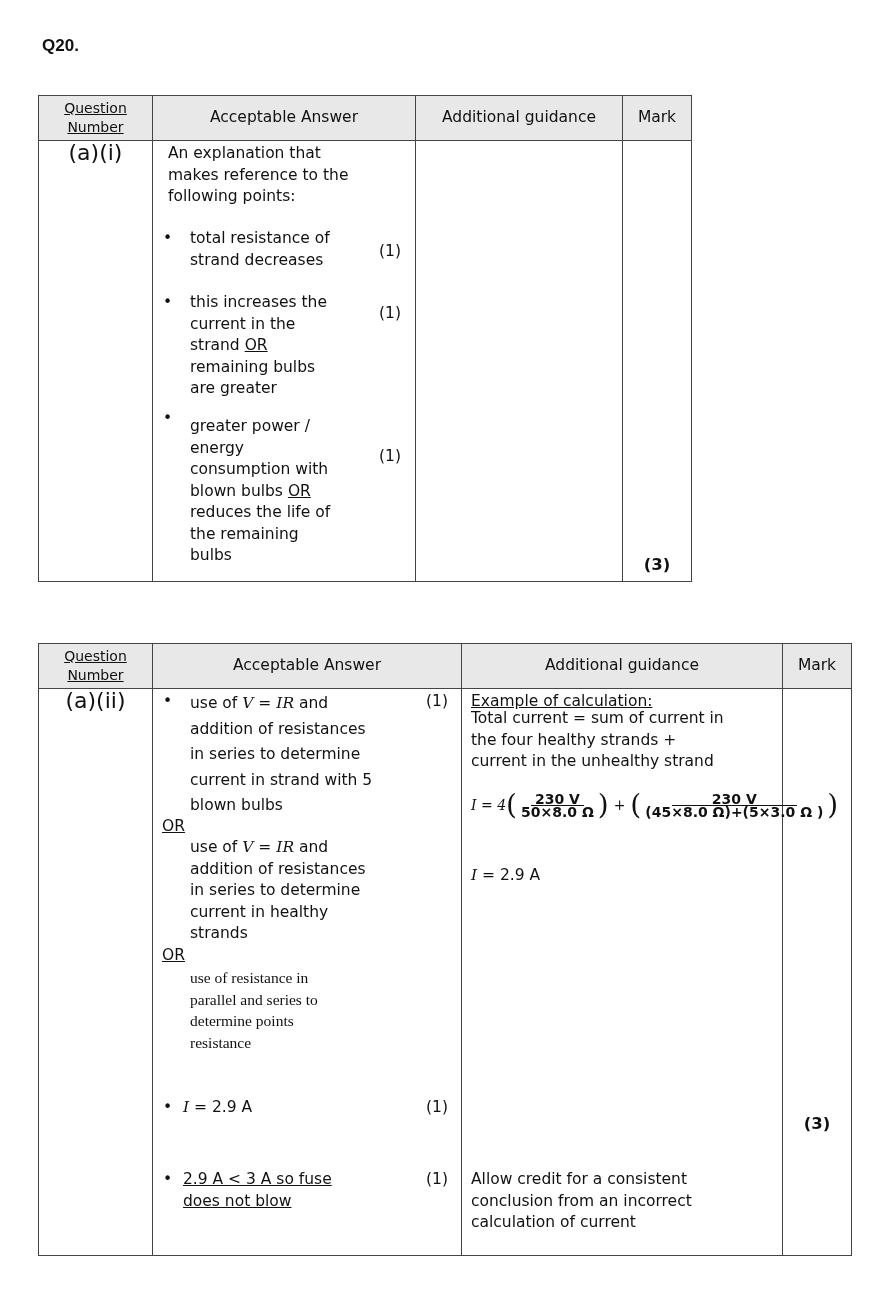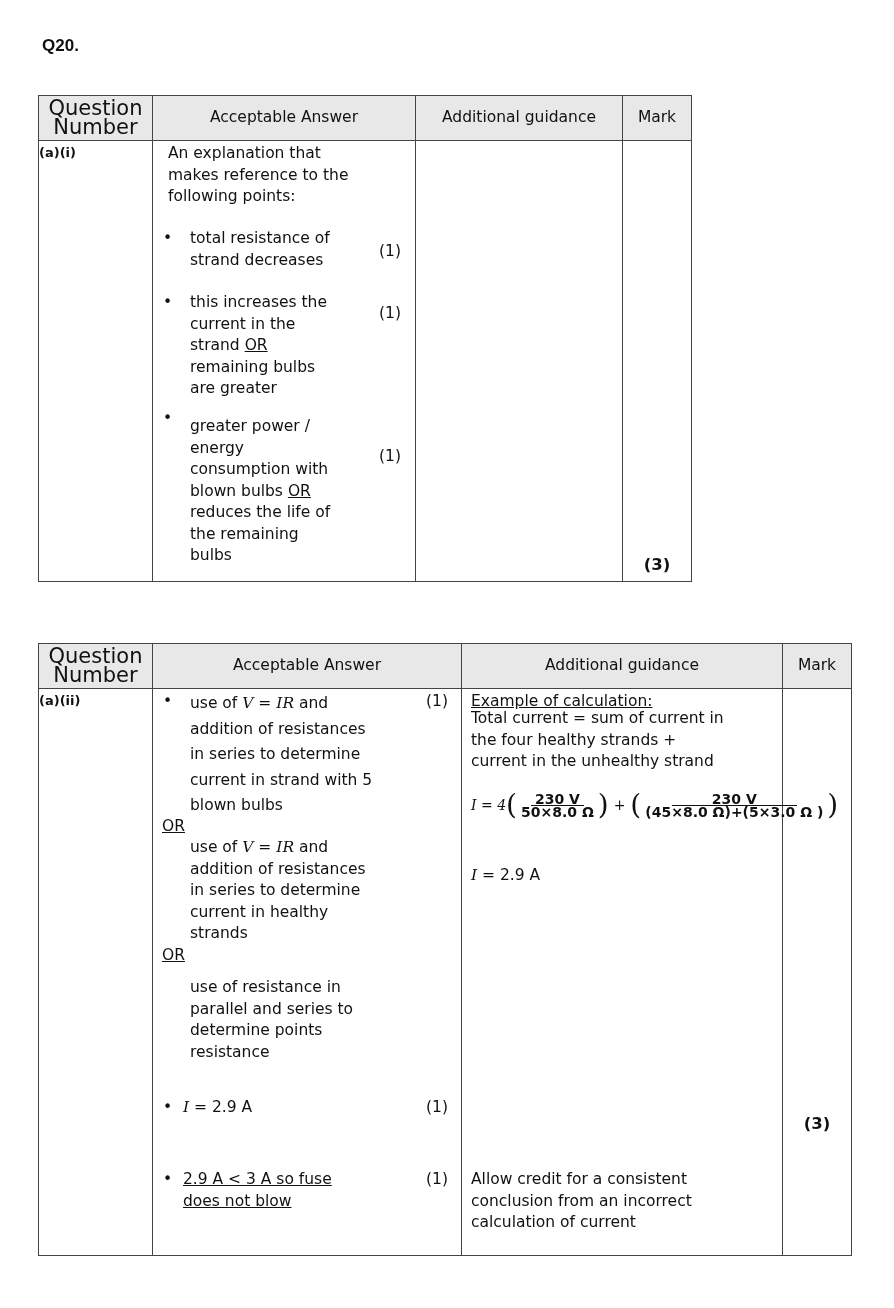--- a/index.html
+++ b/index.html
@@ -1,22 +1,22 @@
 <!DOCTYPE html>
 <html><head>
 <meta charset="utf-8">
 <style>
   html, body { margin: 0; padding: 0; background: #ffffff; }
   body { width: 894px; height: 1308px; position: relative; font-family: "DejaVu Sans", sans-serif; color: #111; overflow: hidden; }
   .qtitle { position: absolute; left: 42px; top: 36px; font-family: "Liberation Sans", sans-serif; font-weight: bold; font-size: 17px; }
   table.ms { position: absolute; border-collapse: collapse; font-family: "DejaVu Sans", sans-serif; font-size: 15.5px; line-height: 21.5px; }
   table.ms th { background: #e8e8e8; font-weight: normal; border: 1.5px solid #444; padding: 0; text-align: center; vertical-align: middle; height: 44px; }
   table.ms td { border: 1.5px solid #444; vertical-align: top; padding: 0; }
-  .qhead { line-height: 19px; font-size: 21px; }
-  .qnum { font-weight: bold; font-size: 13px; padding-top: 1px !important; }
+  .qhead { line-height: 19px; font-size: 14px; text-decoration: underline; }
+  .qnum { text-align: center; font-weight: normal; font-size: 22px; padding-top: 1px !important; }
   .mark { font-weight: bold; font-size: 16.5px; text-align: center; }
   .cell-inner { position: relative; height: 100%; }
   .u { text-decoration: underline; }
   .i { font-style: italic; font-family: "DejaVu Serif", serif; }
   .pt { position: absolute; }
   .bullet { position: absolute; }
   .ptxt { position: absolute; }
   .mk1 { position: absolute; }
   .frac { display: inline-flex; flex-direction: column; align-items: center; vertical-align: middle; font-size: 14px; font-weight: bold; line-height: 12px; font-family: "DejaVu Sans", sans-serif; }
   .frac .num { padding: 0 4px; border-bottom: 1px solid #111; }
@@ -103,21 +103,21 @@
         <div class="pt u" style="left:9px; top:127px;">OR</div>
         <div class="ptxt" style="left:37px; top:148px; width:240px;">
           <span>use of </span><span class="i">V = IR</span><span> and</span><br>
           <span>addition of resistances</span><br>
           <span>in series to determine</span><br>
           <span>current in healthy</span><br>
           <span>strands</span>
         </div>
 
         <div class="pt u" style="left:9px; top:256px;">OR</div>
-        <div class="ptxt" style="left:37px; top:288px; width:240px;">
+        <div class="ptxt" style="left:37px; top:278px; width:240px;font-family:Liberation Serif, serif;">
           <span>use of resistance in</span><br>
           <span>parallel and series to</span><br>
           <span>determine points</span><br>
           <span>resistance</span>
         </div>
 
         <div class="bullet" style="left:10px; top:408px;">•</div>
         <div class="ptxt" style="left:30px; top:408px;">
           <span class="i">I</span><span> = 2.9 A</span>
         </div>

